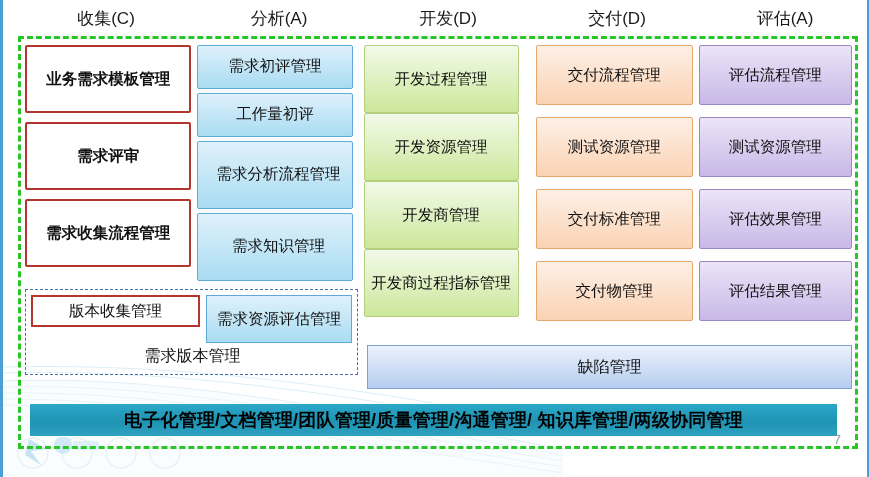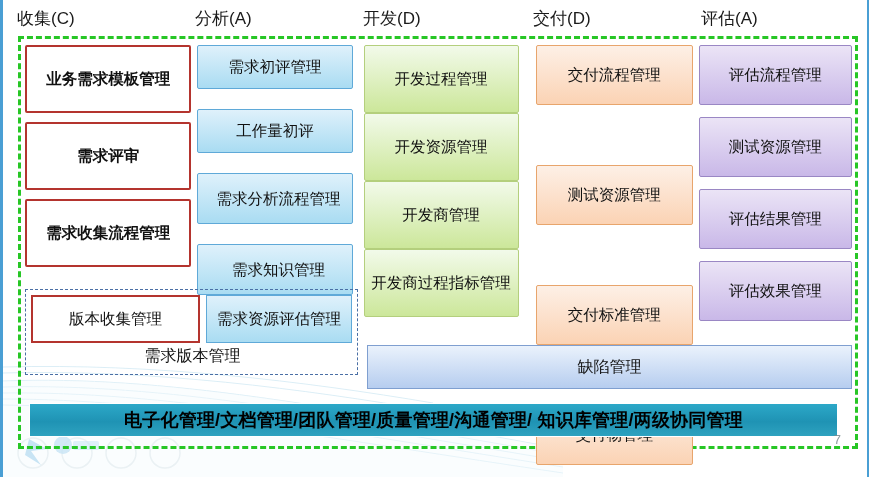--- a/index.html
+++ b/index.html
@@ -13,58 +13,59 @@
     background:#ffffff;
     border-left:3px solid #4a9fd4;
     border-right:2px solid #4a9fd4;
     box-sizing:border-box;
     overflow:hidden;
   }
   
   .swoosh{position:absolute;pointer-events:none;left:0;bottom:0;width:560px;height:140px;opacity:.55;}
   
   .headers{position:absolute;left:0;top:6px;width:869px;height:28px;display:flex;}
-  .hdr{flex:0 0 auto;text-align:left;font-size:17px;color:#1a1a1a;line-height:26px;}
+  .hdr{flex:0 0 auto;text-align:center;font-size:17px;color:#1a1a1a;line-height:26px;}
   .hdr.c1{width:178px;margin-left:14px;}
   .hdr.c2{width:168px;}
   .hdr.c3{width:170px;}
   .hdr.c4{width:168px;}
   .hdr.c5{width:168px;}
   
   .greenframe{
     position:absolute;left:15px;top:36px;width:840px;height:413px;
     border:3px dashed #27c625;box-sizing:border-box;
   }
   
   .grid{position:absolute;left:22px;top:45px;width:827px;}
   .cols{display:flex;gap:0;}
   .col{display:flex;flex-direction:column;}
   .col1{width:178px;font-weight:bold;}
   .col2{width:166px;margin-left:6px;}
   .col3{width:166px;margin-left:11px;}
-  .col4{width:168px;margin-left:17px;gap:48px;}
+  .col4{width:168px;margin-left:17px;}
   .col5{width:164px;margin-left:6px;}
   .cell{
     box-sizing:border-box;
     display:flex;align-items:center;justify-content:center;
     text-align:center;font-size:15.5px;color:#111;line-height:20px;
     border-radius:2px;
   }
   
   .c1box{
     height:68px;margin-bottom:9px;
     background:#ffffff;border:2.5px solid #b4342e;
   }
   
   .c2box{
-    height:44px;margin-bottom:20px;
+    height:44px;margin-bottom:4px;
     background:linear-gradient(to bottom,#dff1fb 0%,#a9dcf2 100%);
     border:1.5px solid #5fa9d8;
-  }
-  .c2box.tall{height:51px;padding-left:7px;}
+    font-family:Liberation Mono, monospace;
+  }
+  .c2box.tall{height:68px;padding-left:7px;}
   
   .c3box{
     height:68px;
     background:linear-gradient(to bottom,#f2faea 0%,#cce79a 100%);
     border:1.5px solid #b4cf7d;
   }
   
   .c4box{
     height:60px;margin-bottom:12px;
     background:linear-gradient(to bottom,#fdf0e6 0%,#fbd3b4 100%);
@@ -75,21 +76,21 @@
     height:60px;margin-bottom:12px;
     background:linear-gradient(to bottom,#ebe4f6 0%,#c9b8e8 100%);
     border:1.5px solid #9a87c4;
   }
   
   .versiongroup{
     position:absolute;left:22px;top:289px;width:333px;height:86px;
     border:1.6px dashed #4a6fa5;box-sizing:border-box;
   }
   .vg-row{position:absolute;left:5px;top:5px;display:flex;}
-  .vg-c1{width:169px;height:48px;box-sizing:border-box;
+  .vg-c1{width:169px;height:32px;box-sizing:border-box;
     background:#fff;border:2.5px solid #b4342e;
     display:flex;align-items:center;justify-content:center;
     font-size:15.5px;color:#111;}
   .vg-c2{width:146px;height:48px;margin-left:6px;box-sizing:border-box;
     background:linear-gradient(to bottom,#dff1fb 0%,#a9dcf2 100%);
     border:1.5px solid #5fa9d8;
     display:flex;align-items:center;justify-content:center;
     font-size:15.5px;line-height:20px;color:#111;}
   .vg-label{
     position:absolute;left:0;top:56px;width:333px;text-align:center;
@@ -186,22 +187,22 @@
       <div class="col col4">
         <div class="cell c4box">交付流程管理</div>
         <div class="cell c4box">测试资源管理</div>
         <div class="cell c4box">交付标准管理</div>
         <div class="cell c4box">交付物管理</div>
       </div>
 
       <div class="col col5">
         <div class="cell c5box">评估流程管理</div>
         <div class="cell c5box">测试资源管理</div>
+        <div class="cell c5box">评估效果管理</div>
         <div class="cell c5box">评估结果管理</div>
-        <div class="cell c5box">评估效果管理</div>
       </div>
 
     </div>
   </div>
 
   <div class="versiongroup">
     <div class="vg-row">
       <div class="vg-c1">版本收集管理</div>
       <div class="vg-c2">需求资源评估管理</div>
     </div>

